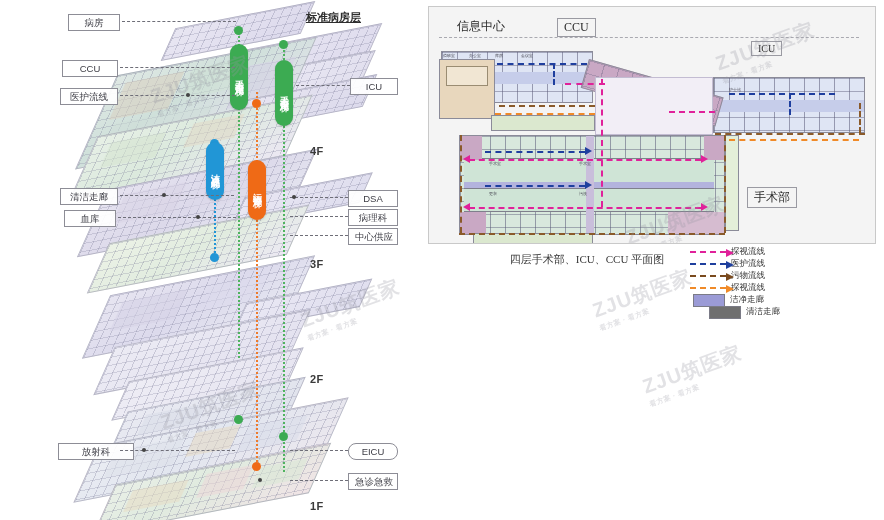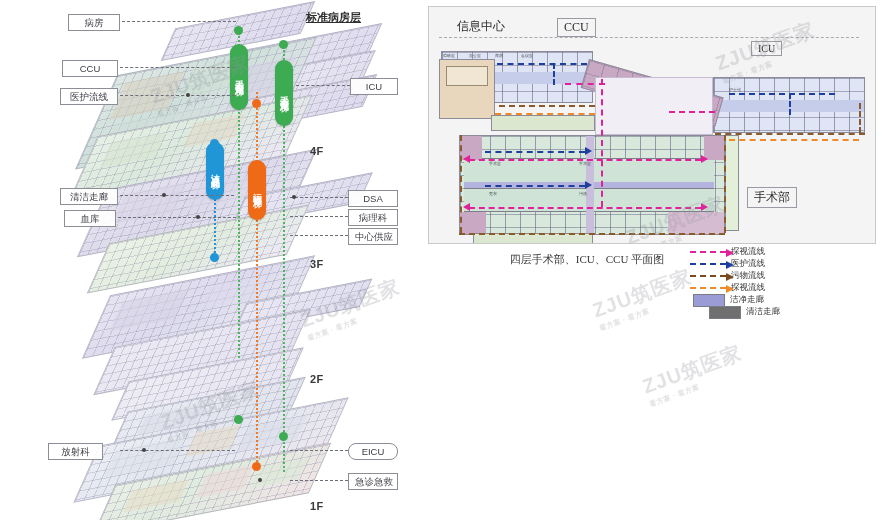--- a/index.html
+++ b/index.html
@@ -278,21 +278,21 @@
   <div class="leadnode" style="left:186px;top:93px;"></div>
 
   <div class="callout" style="left:60px;top:188px;width:58px;">清洁走廊</div>
   <div class="lead" style="left:120px;top:195px;width:114px;"></div>
   <div class="leadnode" style="left:162px;top:193px;"></div>
 
   <div class="callout" style="left:64px;top:210px;width:52px;">血库</div>
   <div class="lead" style="left:118px;top:217px;width:118px;"></div>
   <div class="leadnode" style="left:196px;top:215px;"></div>
 
-  <div class="callout" style="left:48px;top:443px;width:55px;">放射科</div>
+  <div class="callout" style="left:58px;top:443px;width:76px;">放射科</div>
   <div class="lead" style="left:120px;top:450px;width:115px;"></div>
   <div class="leadnode" style="left:142px;top:448px;"></div>
 
   <div class="lead" style="left:296px;top:85px;width:54px;"></div>
   <div class="callout" style="left:350px;top:78px;width:48px;">ICU</div>
 
   <div class="lead" style="left:290px;top:197px;width:58px;"></div>
   <div class="callout" style="left:348px;top:190px;width:50px;">DSA</div>
   <div class="leadnode" style="left:292px;top:195px;"></div>
 

